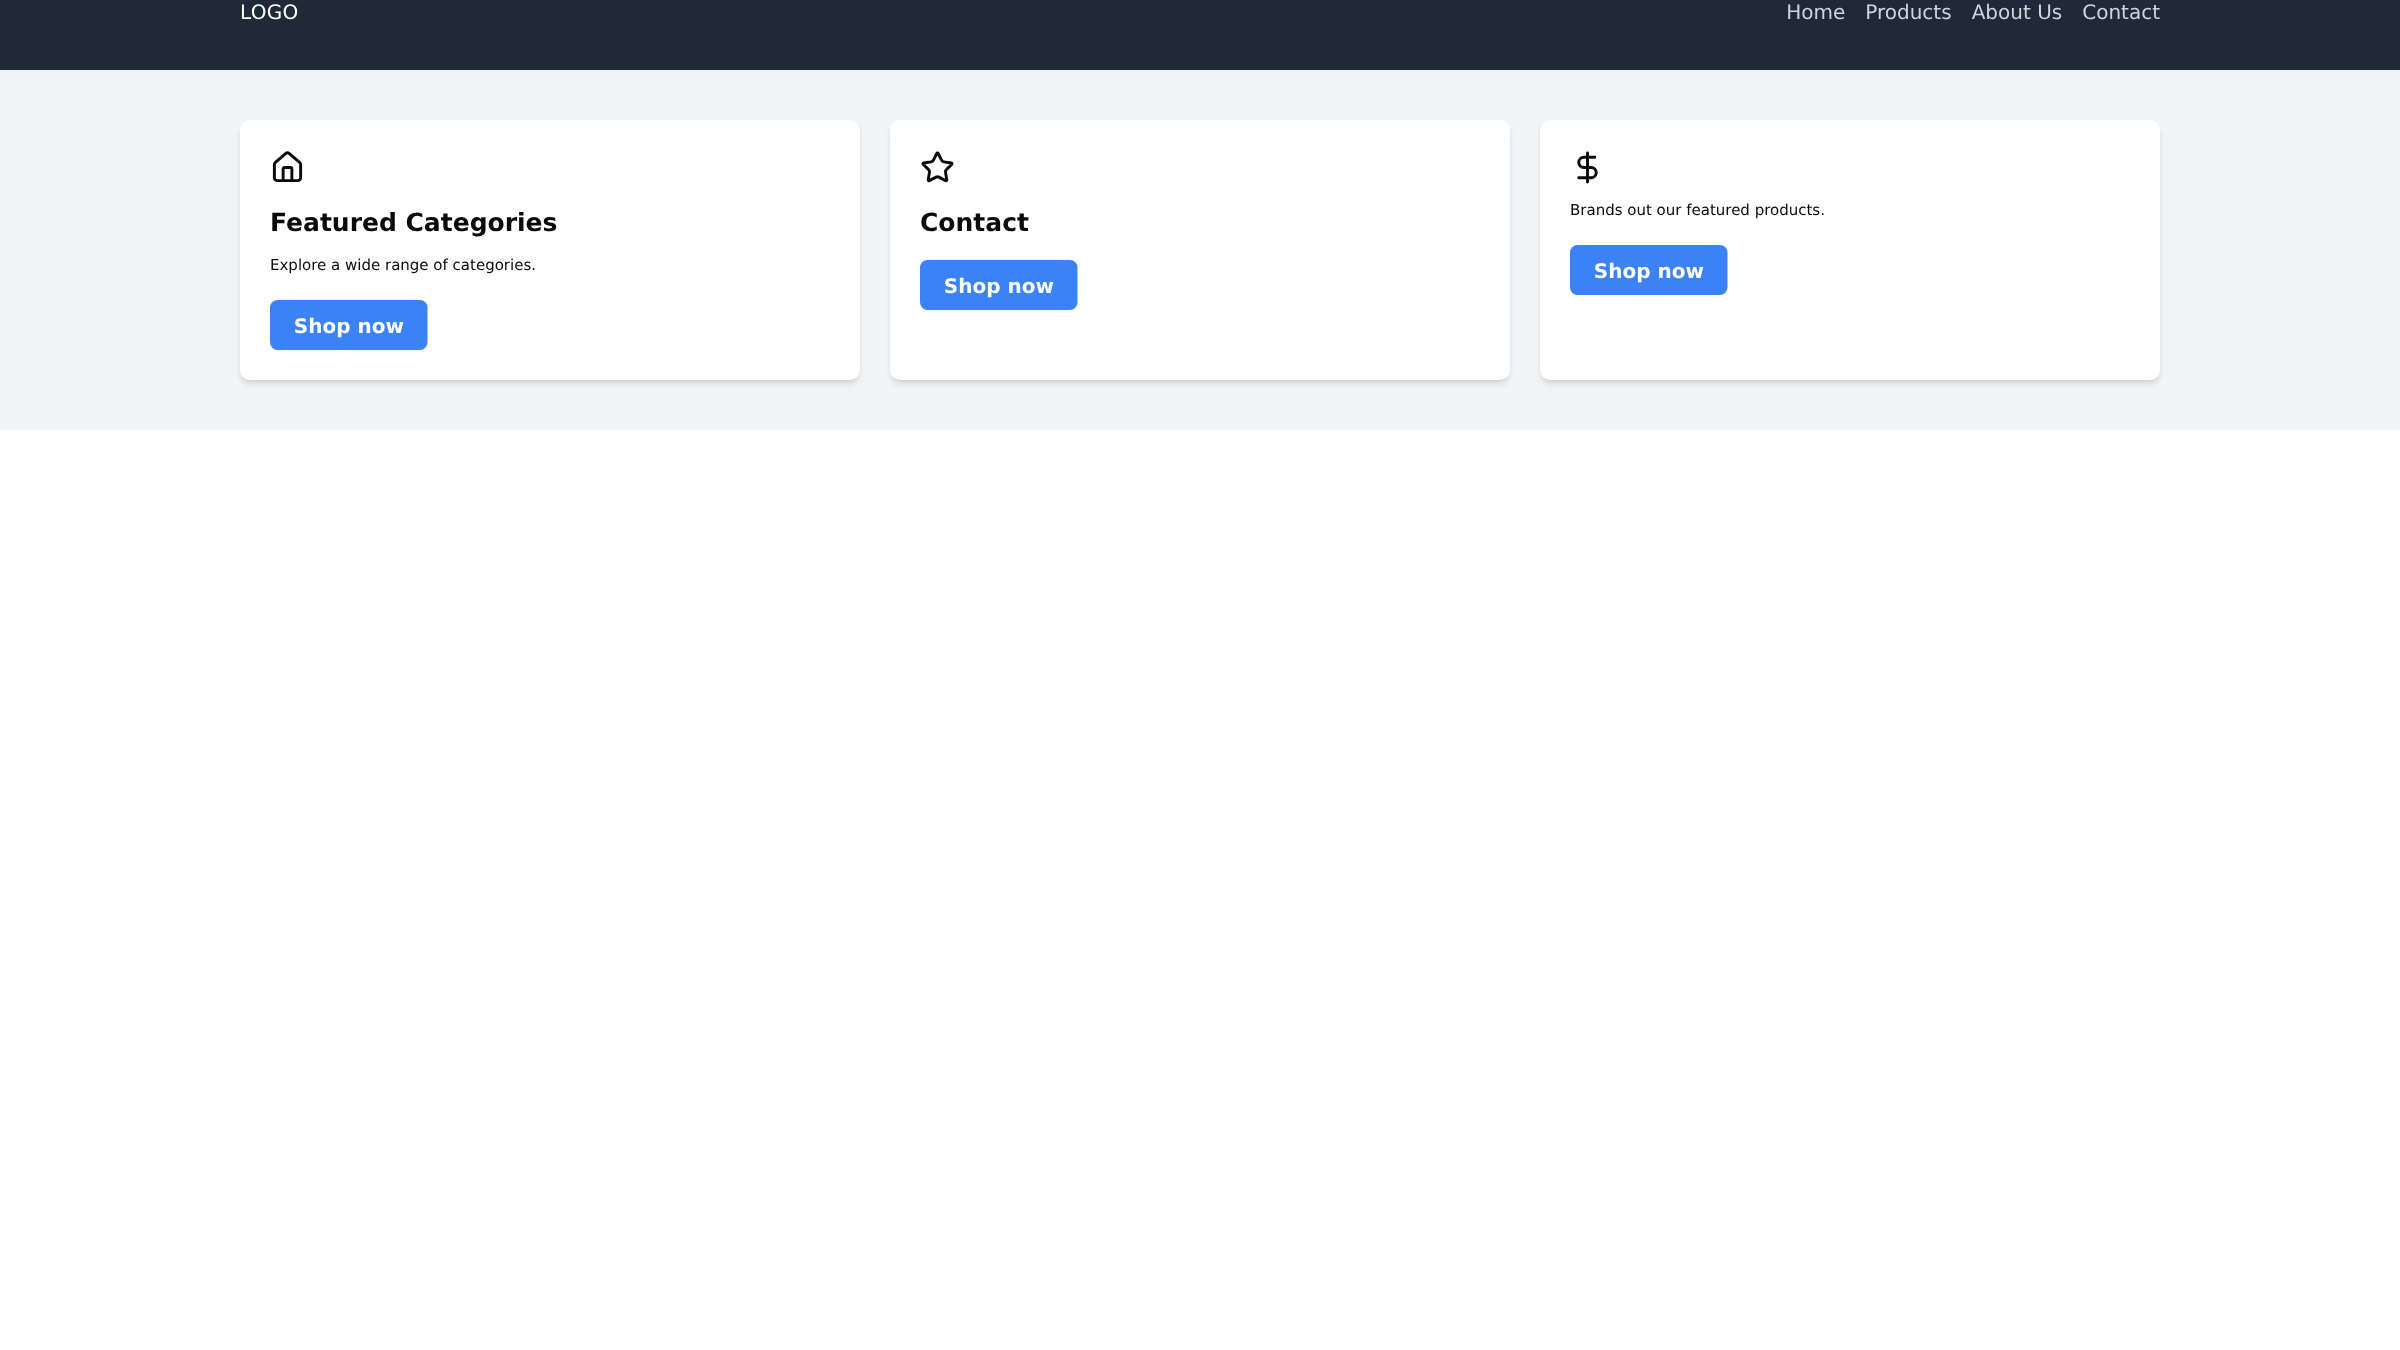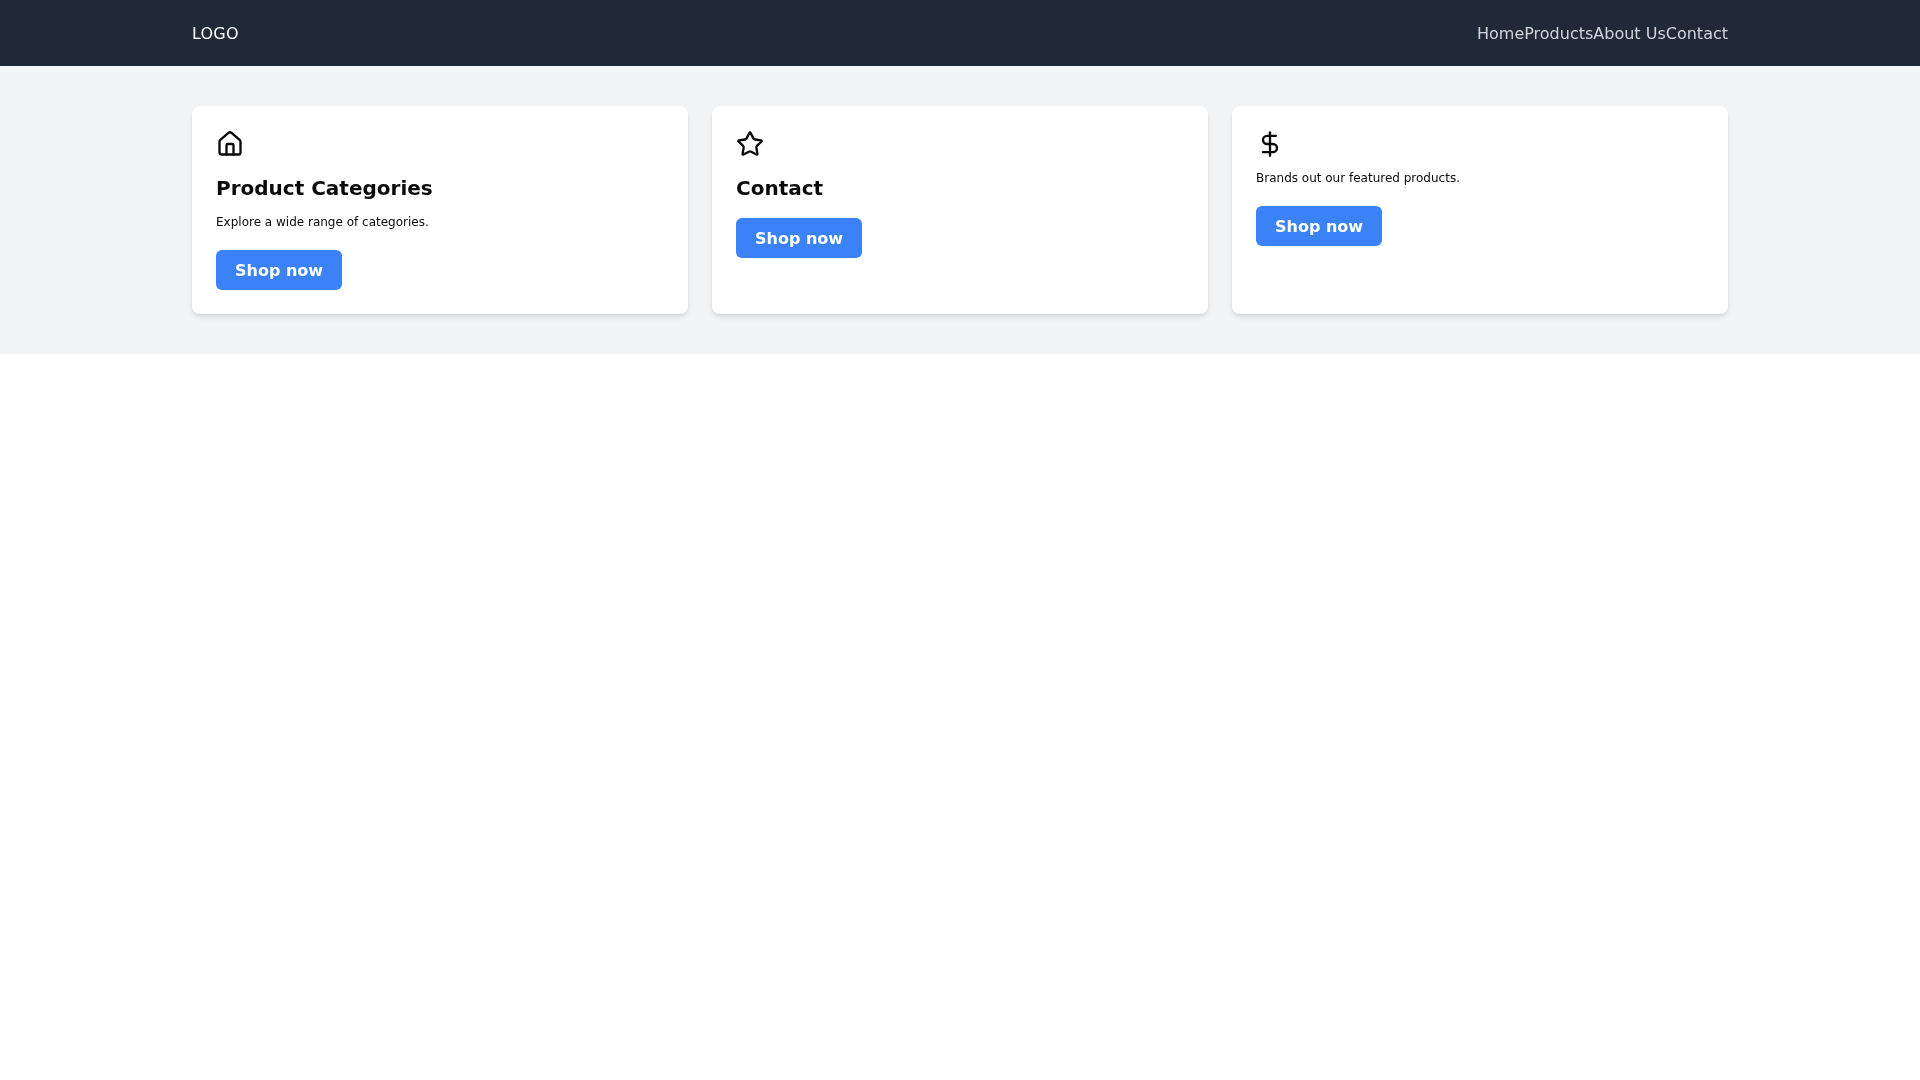--- a/index.html
+++ b/index.html
@@ -9,40 +9,41 @@
     width: 1920px;
     height: 1080px;
     background: #ffffff;
     font-family: "DejaVu Sans", "Liberation Sans", sans-serif;
     color: #0a0a0a;
   }
 
   
   .navbar {
     width: 100%;
-    height: 66px;
+    height: 56px;
     background: #1f2937;
     display: flex;
-    align-items: center;
+    align-items: flex-start;
   }
   .nav-container {
     width: 1536px;
     margin: 0 auto;
     display: flex;
     align-items: center;
     justify-content: space-between;
   }
   .logo {
     color: #ffffff;
     font-size: 16px;
     letter-spacing: 0.2px;
   }
   .nav-links {
     display: flex;
     align-items: center;
+    gap: 16px;
   }
   .nav-link {
     color: #d1d5db;
     font-size: 16px;
     text-decoration: none;
     cursor: pointer;
   }
 
   
   .feature-section {
@@ -119,21 +120,21 @@
 <section class="feature-section">
   <div class="cards-row">
 
     <div class="card">
       <span class="icon">
         <svg width="28" height="28" viewBox="0 0 24 24" fill="none" stroke="currentColor" stroke-width="2" stroke-linecap="round" stroke-linejoin="round">
           <path d="M3 10a2 2 0 0 1 .709-1.528l7-5.999a2 2 0 0 1 2.582 0l7 5.999A2 2 0 0 1 21 10v9a2 2 0 0 1-2 2H5a2 2 0 0 1-2-2z"></path>
           <path d="M15 21v-8a1 1 0 0 0-1-1h-4a1 1 0 0 0-1 1v8"></path>
         </svg>
       </span>
-      <h3>Product Categories</h3>
+      <h3>Featured Categories</h3>
       <p>Explore a wide range of categories.</p>
       <button class="shop-btn">Shop now</button>
     </div>
 
     <div class="card">
       <span class="icon">
         <svg width="28" height="28" viewBox="0 0 24 24" fill="none" stroke="currentColor" stroke-width="2" stroke-linecap="round" stroke-linejoin="round">
           <path d="M11.525 2.295a.53.53 0 0 1 .95 0l2.31 4.679a2.123 2.123 0 0 0 1.595 1.16l5.166.756a.53.53 0 0 1 .294.904l-3.736 3.638a2.123 2.123 0 0 0-.611 1.878l.882 5.14a.53.53 0 0 1-.771.56l-4.618-2.428a2.122 2.122 0 0 0-1.973 0L6.396 21.01a.53.53 0 0 1-.77-.56l.881-5.139a2.122 2.122 0 0 0-.611-1.879L2.16 9.795a.53.53 0 0 1 .294-.906l5.165-.755a2.122 2.122 0 0 0 1.597-1.16z"></path>
         </svg>
       </span>

